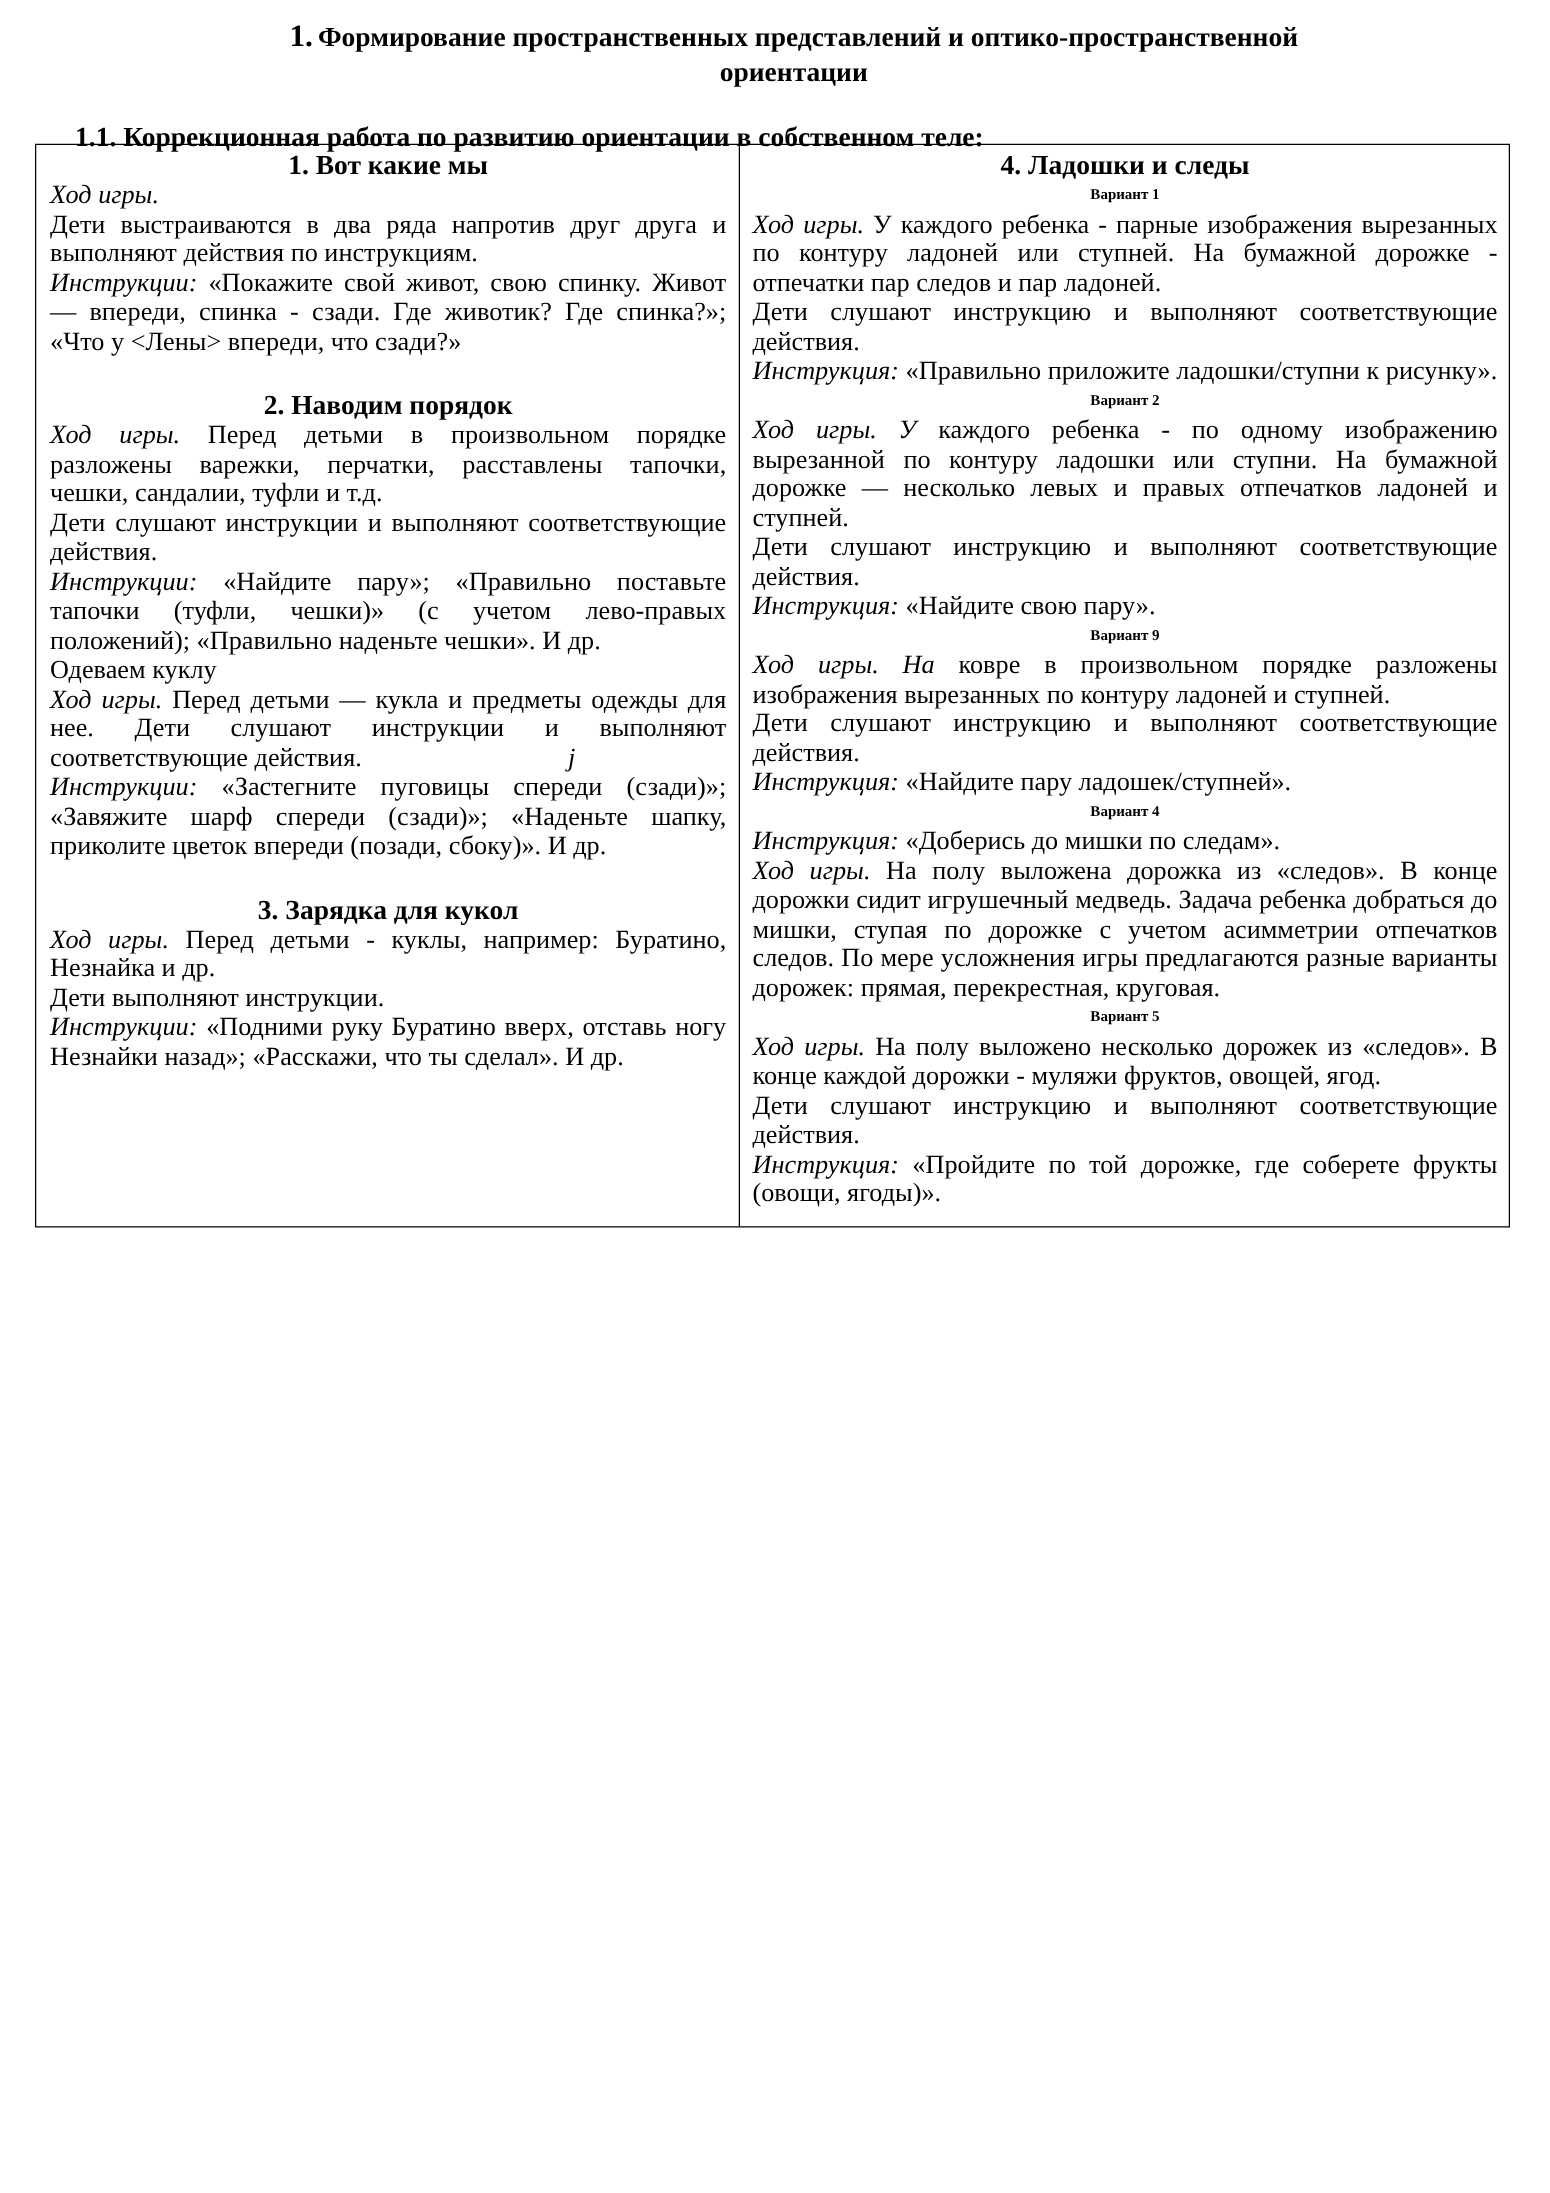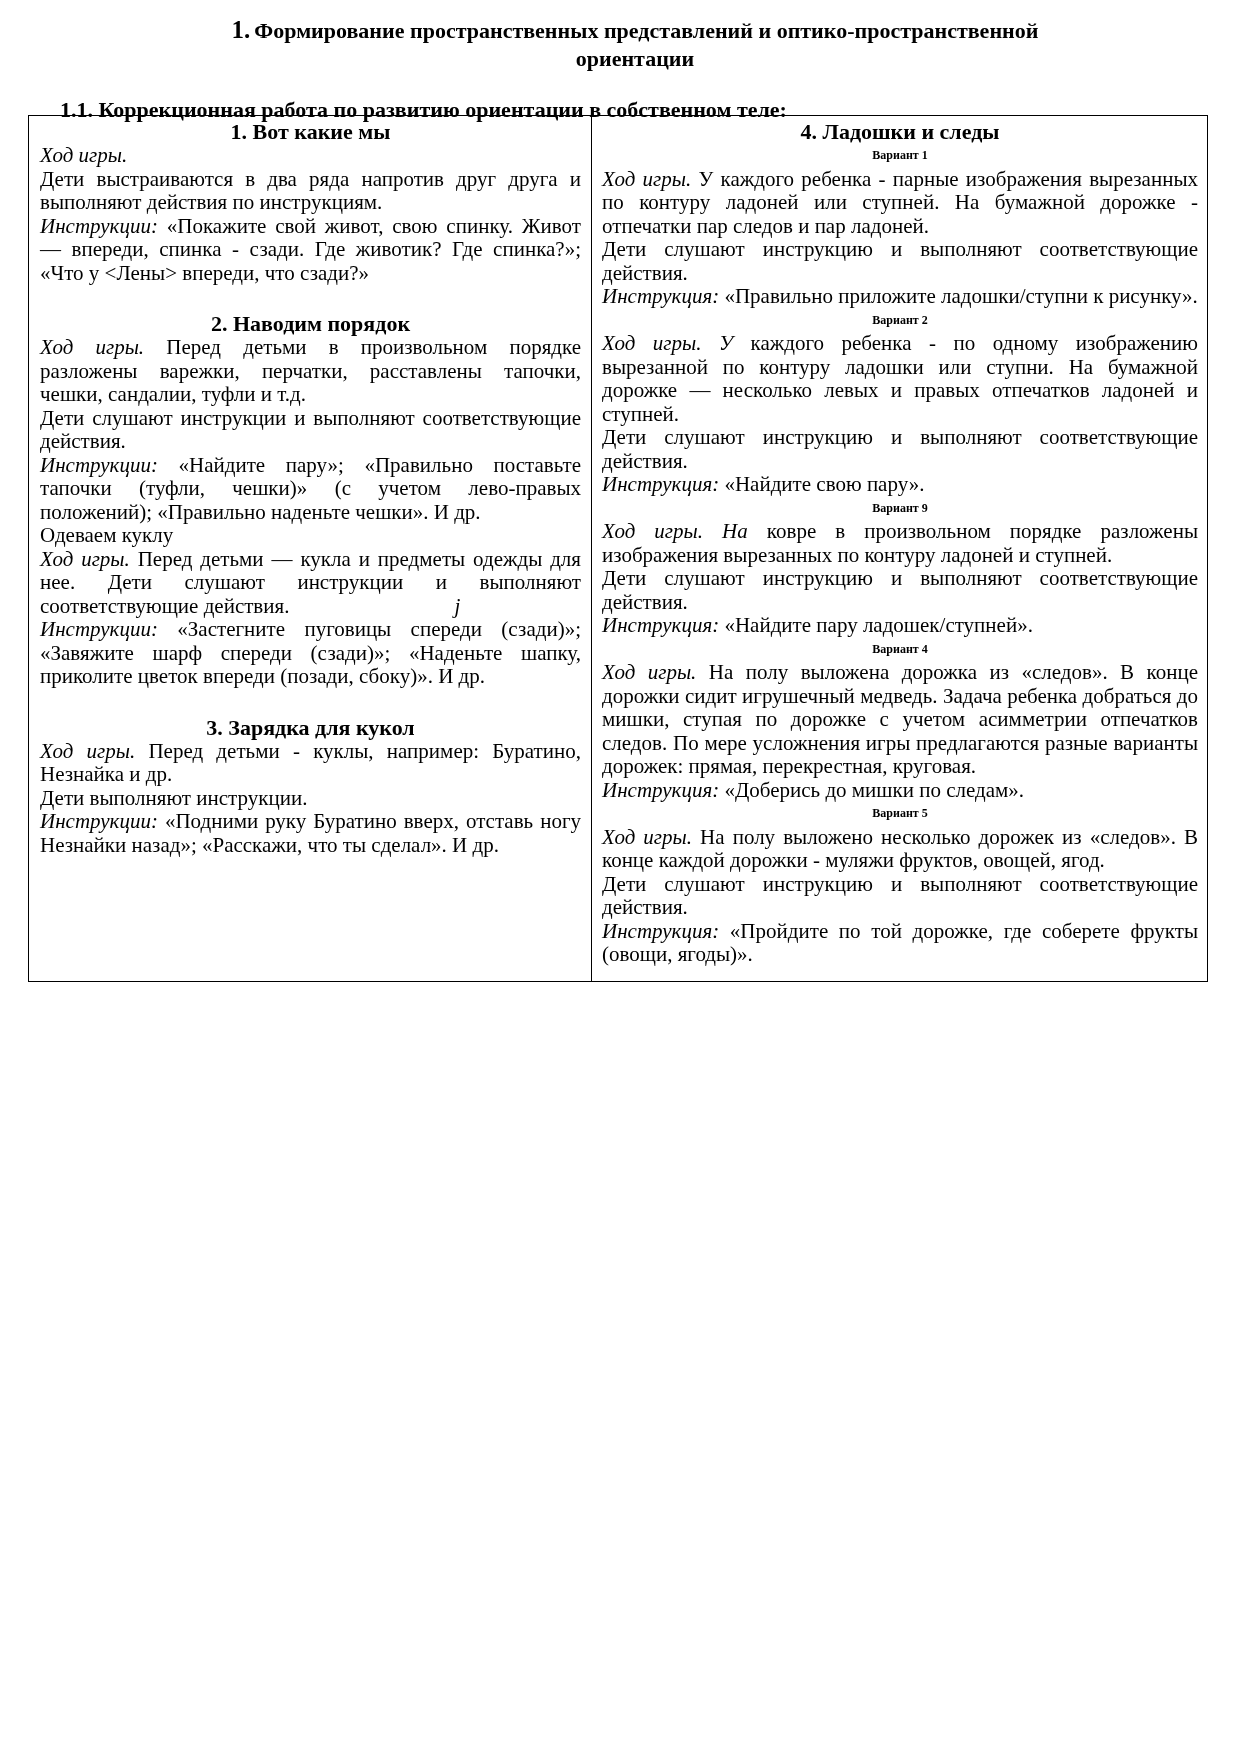--- a/index.html
+++ b/index.html
@@ -100,22 +100,22 @@
 
       <div>
         <div class="h-variant">Вариант 9</div>
         <p><span class="it">Ход игры.  На</span><span> ковре в произвольном порядке разложены изображения вырезанных по контуру ладоней и ступней.</span></p>
         <p>Дети слушают инструкцию и выполняют соответствующие действия.</p>
         <p><span class="it">Инструкция:</span><span> «Найдите пару ладошек/ступней».</span></p>
       </div>
 
       <div>
         <div class="h-variant">Вариант 4</div>
+        <p><span class="it">Инструкция:</span><span> «Доберись до мишки по следам».</span></p>
         <p><span class="it">Ход игры.</span><span> На полу выложена дорожка из «следов». В конце дорожки сидит игрушечный медведь. Задача ребенка добраться до мишки, ступая по дорожке с учетом асимметрии отпечатков следов. По мере усложнения игры предлагаются разные варианты дорожек: прямая, перекрестная, круговая.</span></p>
-        <p><span class="it">Инструкция:</span><span> «Доберись до мишки по следам».</span></p>
       </div>
 
       <div>
         <div class="h-variant">Вариант 5</div>
         <p><span class="it">Ход игры.</span><span> На полу выложено несколько дорожек из «следов». В конце каждой дорожки - муляжи фруктов, овощей, ягод.</span></p>
         <p>Дети слушают инструкцию и выполняют соответствующие действия.</p>
         <p><span class="it">Инструкция:</span><span> «Пройдите по той дорожке, где соберете фрукты (овощи, ягоды)».</span></p>
       </div>
     </section>
   </div>

